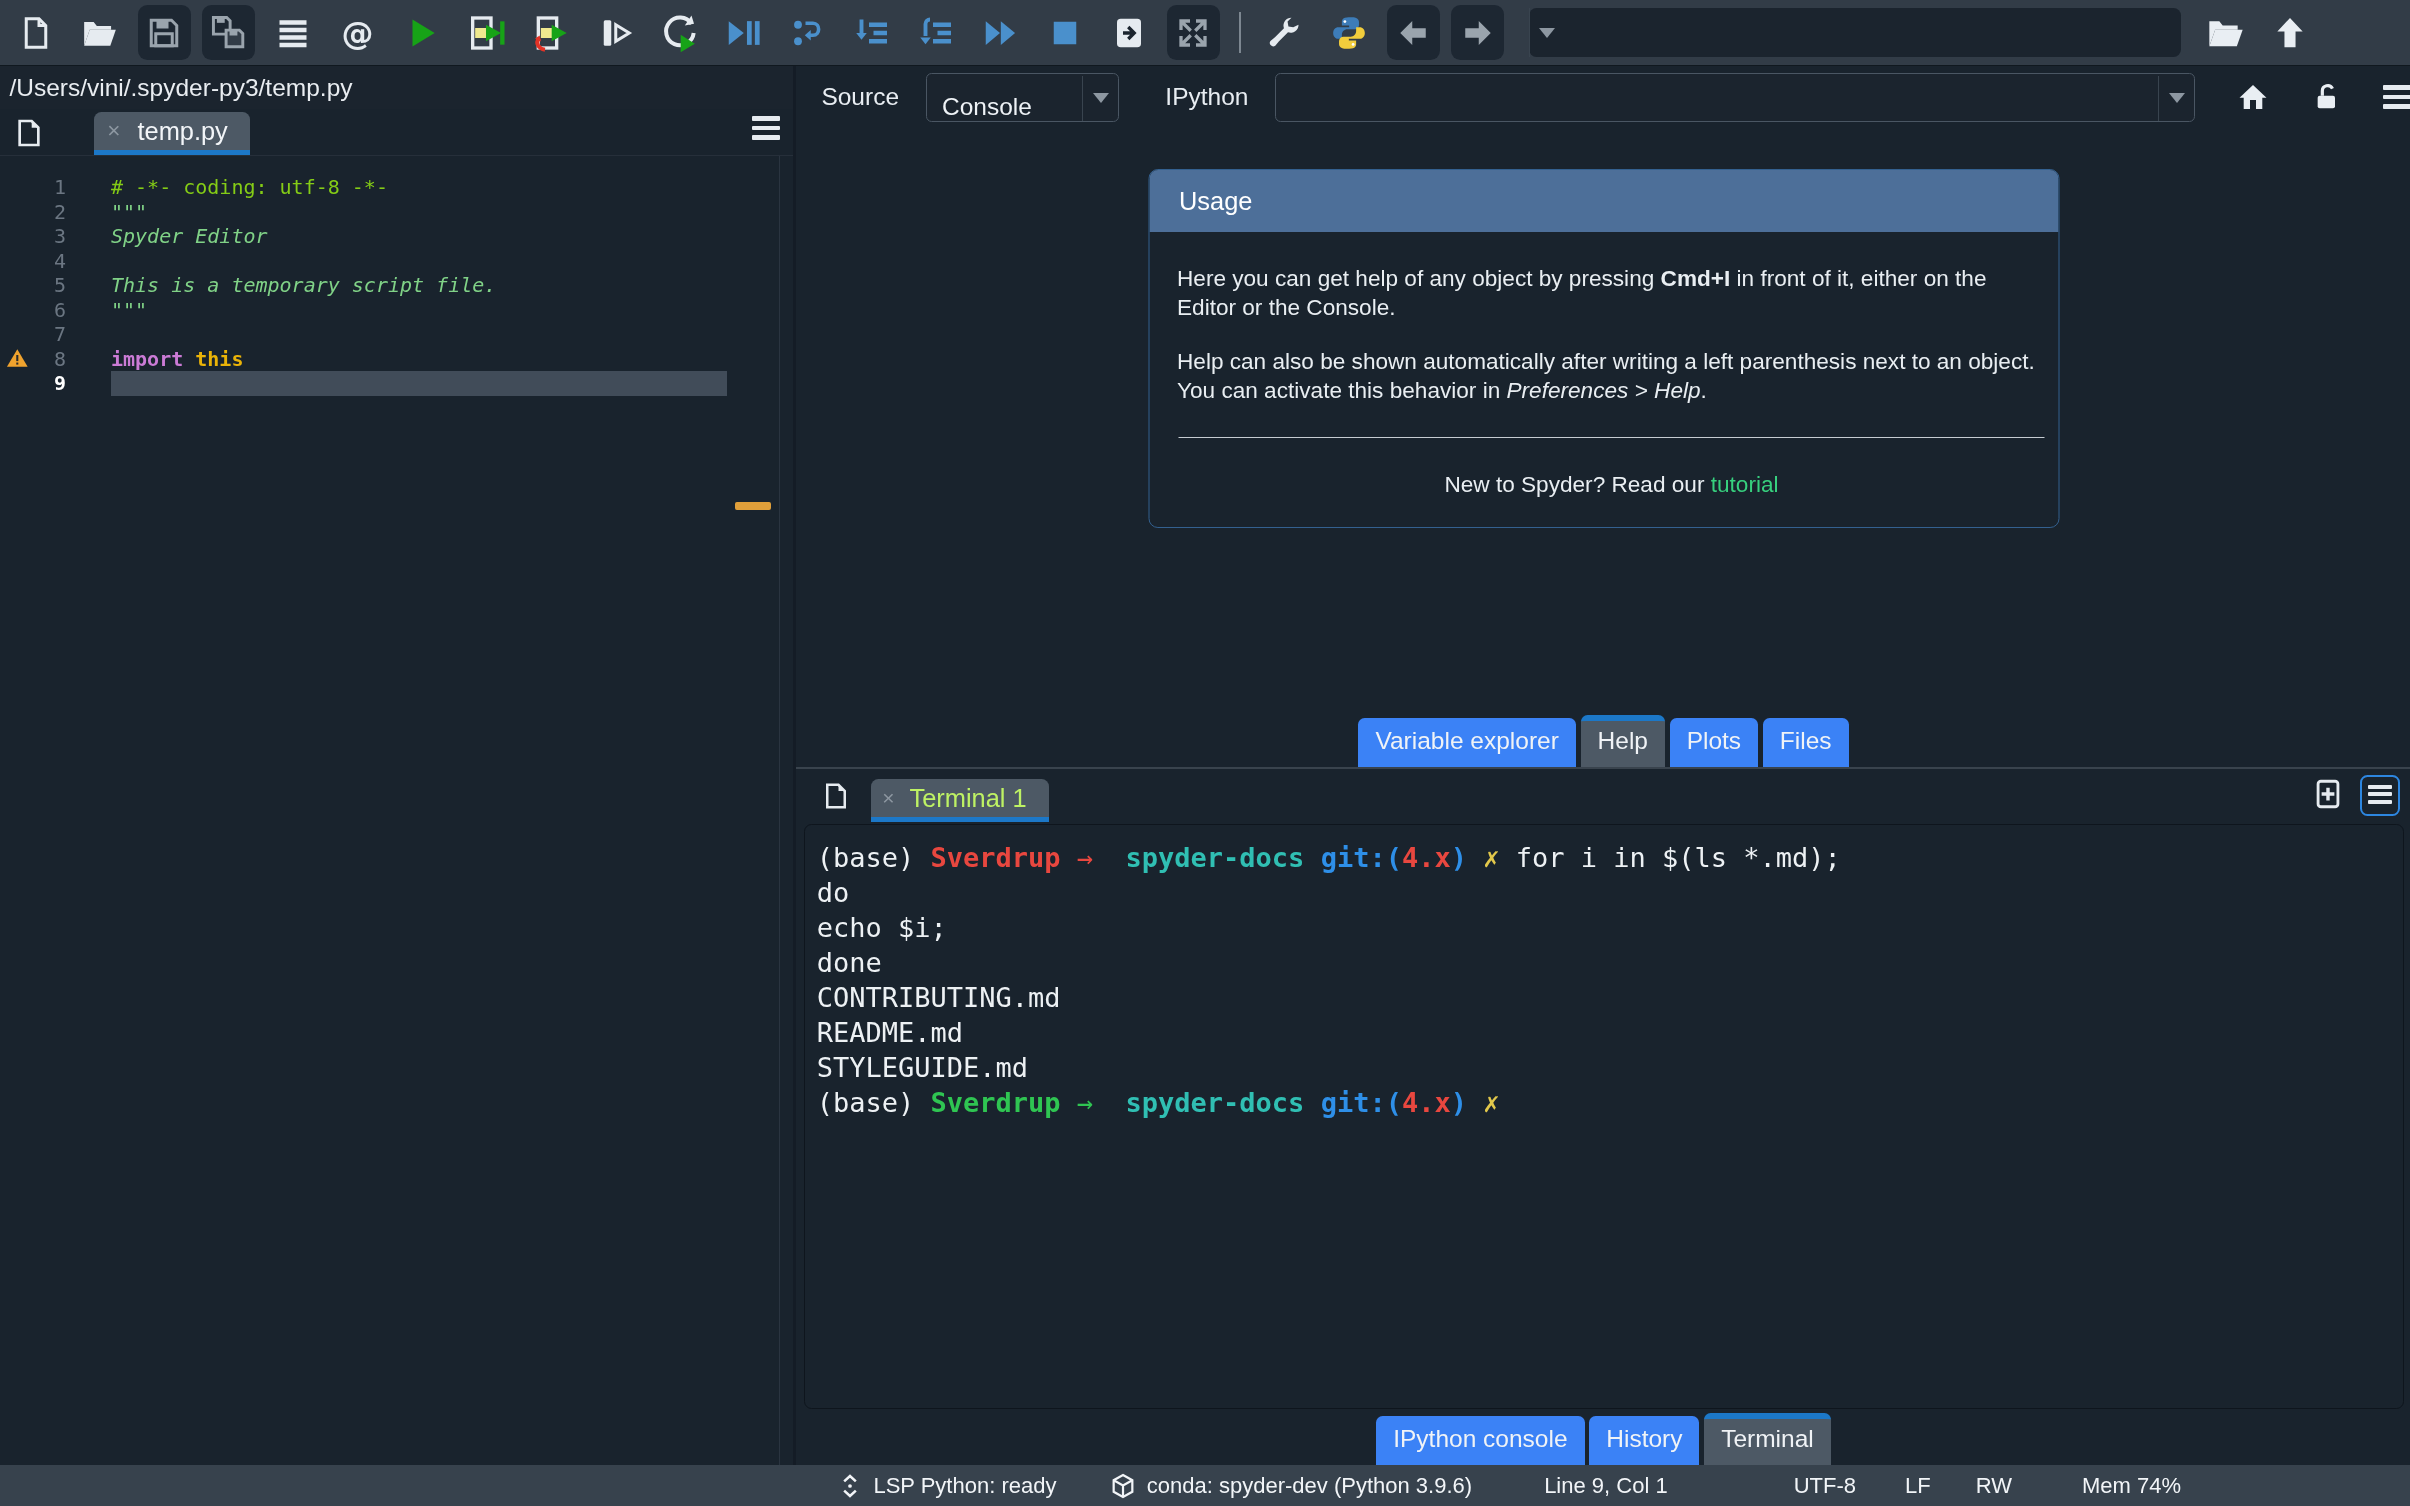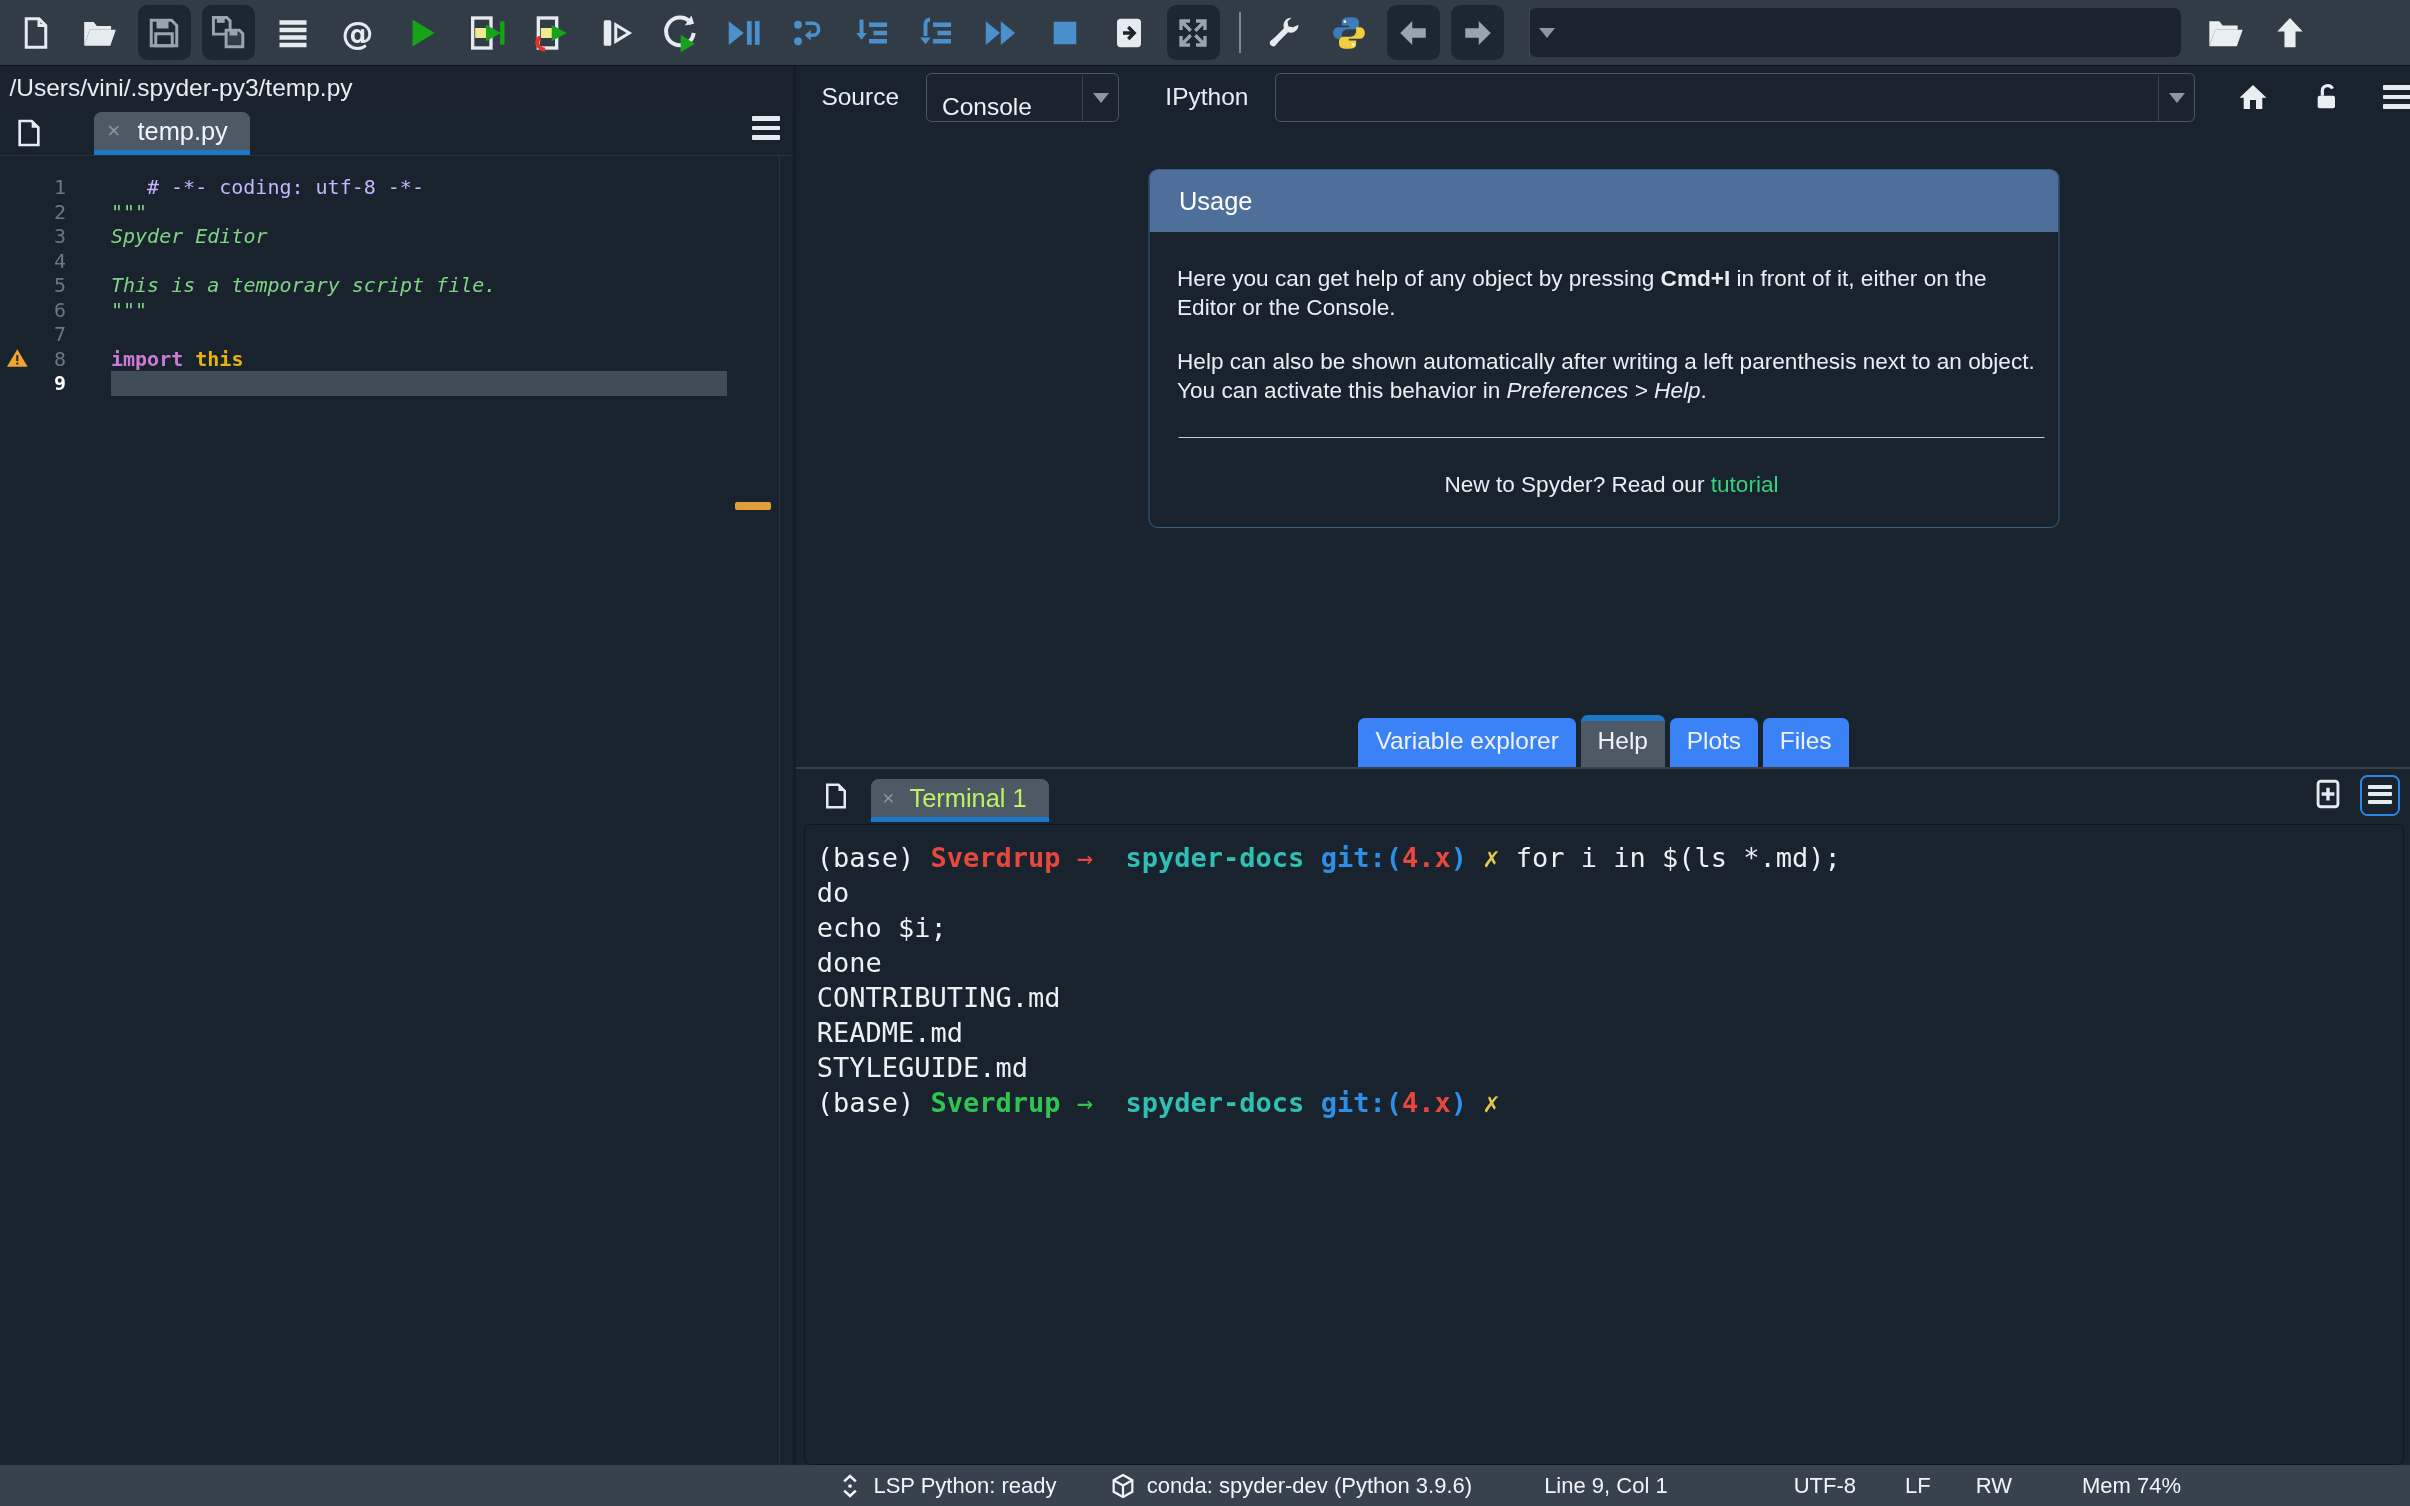--- a/index.html
+++ b/index.html
@@ -34,21 +34,21 @@
   .hamb i { display:block; width:28px; height:4.7px; background:#e6ebf0; border-radius:0.9px; margin:4.7px 0; }
 
   .code-area { flex:1; position:relative; font-family:"DejaVu Sans Mono",monospace; font-size:20px; padding-top:19px; overflow:hidden; }
   .cl { height:24.5px; display:flex; align-items:center; position:relative; }
   .warn-slot { width:34px; flex:0 0 34px; display:flex; justify-content:center; }
   .lnum { width:32px; flex:0 0 32px; text-align:right; color:#6b7682; font-size:20px; }
   .cl.current .lnum { color:#ffffff; font-weight:bold; }
   .fold { width:45px; flex:0 0 45px; }
   .ctext { display:inline-block; min-width:616px; height:24.5px; line-height:24.5px; white-space:pre; }
   .cl.current .ctext { background:#414c59; }
-  .sy-comment { color:#c4b5fd;margin-left:36px; }
+  .sy-comment { color:#84cc16; }
   .sy-string { color:#80d287; }
   .sy-string-i { color:#80d287; font-style:italic; }
   .sy-kw { color:#cb7bd6; font-weight:bold; }
   .sy-plain { color:#eab308; font-weight:bold; }
   .scroll-track { position:absolute; top:0; bottom:0; right:0; width:14px; border-left:1.9px solid #2a3440; }
   .scroll-flag { position:absolute; left:735px; top:346px; width:36px; height:7.5px; background:#e09f3a; border-radius:1.9px; }
 
   
   .help-section { height:703px; flex:0 0 703px; display:flex; flex-direction:column; border-bottom:2.8px solid #39434d; }
   .help-header { height:62px; flex:0 0 62px; display:flex; align-items:center; padding-left:25.4px; }
@@ -494,20 +494,25 @@
               <div class="tline"><span class="tc-w">(base) </span><span class="tc-red tb">Sverdrup</span><span class="tc-red"> →</span><span class="tc-w">  </span><span class="tc-teal tb">spyder-docs</span><span class="tc-blue tb"> git:(</span><span class="tc-red tb">4.x</span><span class="tc-blue tb">)</span><span class="tc-yellow"> ✗</span><span class="tc-w"> for i in $(ls *.md);</span></div>
               <div class="tline"><span class="tc-w">do</span></div>
               <div class="tline"><span class="tc-w">echo $i;</span></div>
               <div class="tline"><span class="tc-w">done</span></div>
               <div class="tline"><span class="tc-w">CONTRIBUTING.md</span></div>
               <div class="tline"><span class="tc-w">README.md</span></div>
               <div class="tline"><span class="tc-w">STYLEGUIDE.md</span></div>
               <div class="tline"><span class="tc-w">(base) </span><span class="tc-green tb">Sverdrup</span><span class="tc-green"> →</span><span class="tc-w">  </span><span class="tc-teal tb">spyder-docs</span><span class="tc-blue tb"> git:(</span><span class="tc-red tb">4.x</span><span class="tc-blue tb">)</span><span class="tc-yellow"> ✗</span></div>
             </div>
         </div>
+        <div class="pane-tabs" id="term-tabs">
+            <span class="ptab">IPython console</span>
+            <span class="ptab">History</span>
+            <span class="ptab active">Terminal</span>
+          </div>
       </div>
 
     </div>
   </div>
 
   <div class="statusbar">
     <span style="width:836px;flex:0 0 836px"></span>
     <span class="sb-item">
       <svg width="28" height="28" viewBox="0 0 24 24">
           <path d="M7 8l5-4.5L17 8" fill="none" stroke="#f2f5f8" stroke-width="2.2"></path>

